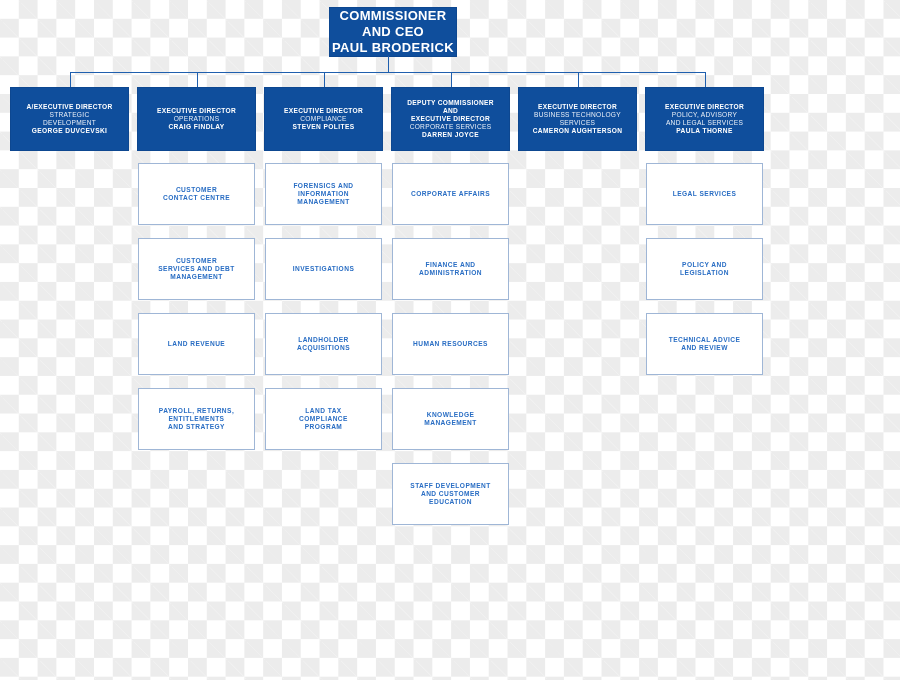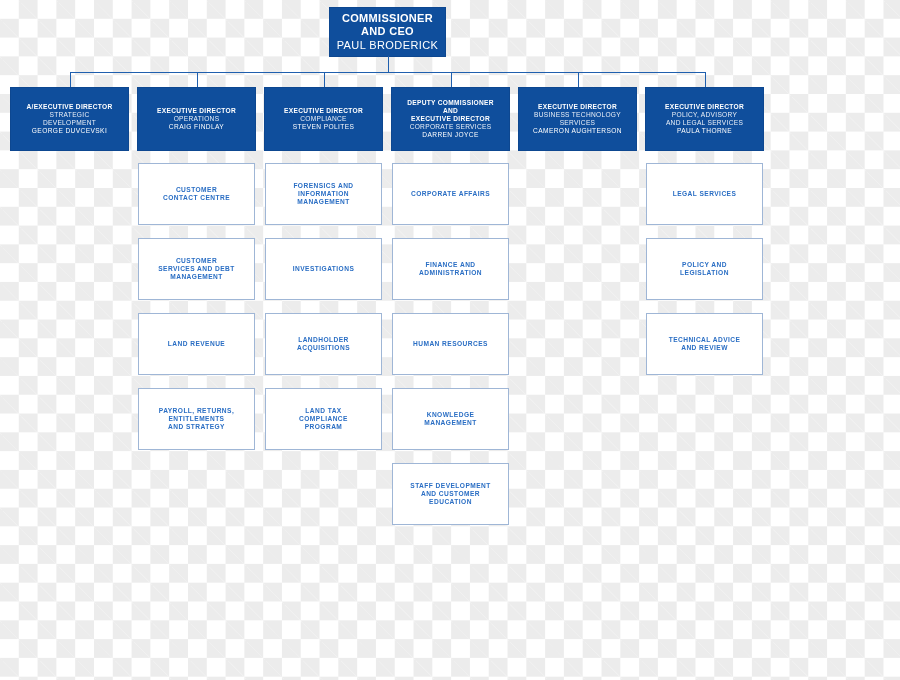--- a/index.html
+++ b/index.html
@@ -50,21 +50,21 @@
     letter-spacing: .3px;
     text-transform: uppercase;
   }
   .box.blue .sub {
     font-weight: normal;
     letter-spacing: .3px;
     text-transform: uppercase;
     color: #eaf0f8;
   }
   .box.blue .nm {
-    font-weight: normal;
+    font-weight: bold;
     letter-spacing: .4px;
     text-transform: uppercase;
   }
 
   
   .box.white {
     background: #ffffff;
     border: 1px solid #9fb6d6;
     color: #2a6ec4;
     font-weight: bold;
@@ -78,21 +78,21 @@
     background: #1f5fae;
   }
   .conn.v { width: 1px; }
   .conn.h { height: 1px; }
 </style>
 </head>
 <body>
 
 <div id="canvas">
 
-<div class="box blue" style="left: 330px; top: 8px; width: 115px; height: 48px; font-size: 11px;">
+<div class="box blue" style="left: 330px; top: 8px; width: 126px; height: 48px; font-size: 13px;">
       <div class="ttl">COMMISSIONER</div>
       <div class="ttl">AND CEO</div>
       <div class="nm">PAUL BRODERICK</div>
     </div>
     <div class="conn v" style="left: 388px; top: 56px; width: 1px; height: 16px;"></div>
     <div class="conn h" style="left: 70px; top: 72px; width: 635px; height: 1px;"></div>
     <div class="conn v" style="left: 70px; top: 72px; width: 1px; height: 16px;"></div>
     <div class="conn v" style="left: 197px; top: 72px; width: 1px; height: 16px;"></div>
     <div class="conn v" style="left: 324px; top: 72px; width: 1px; height: 16px;"></div>
     <div class="conn v" style="left: 451px; top: 72px; width: 1px; height: 16px;"></div>

